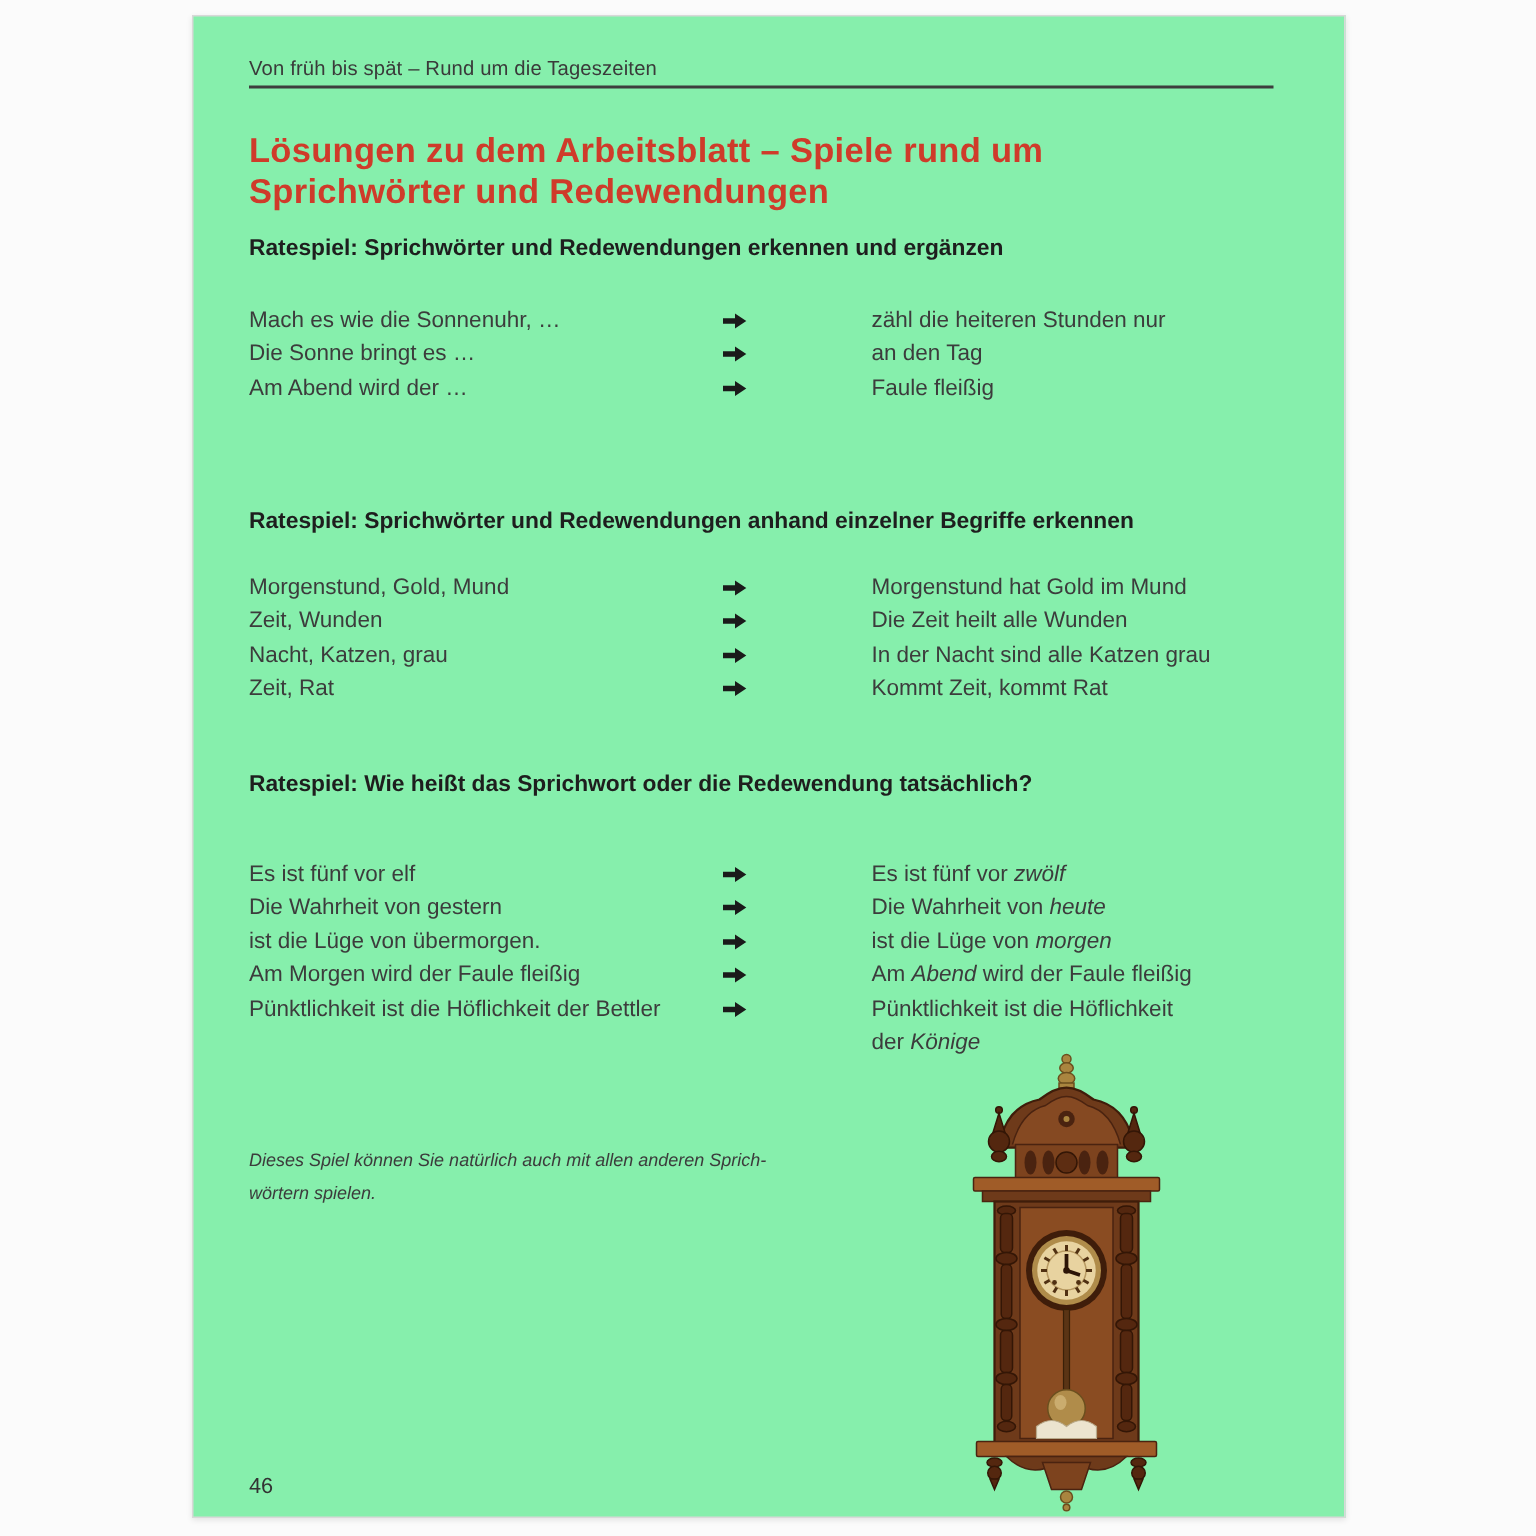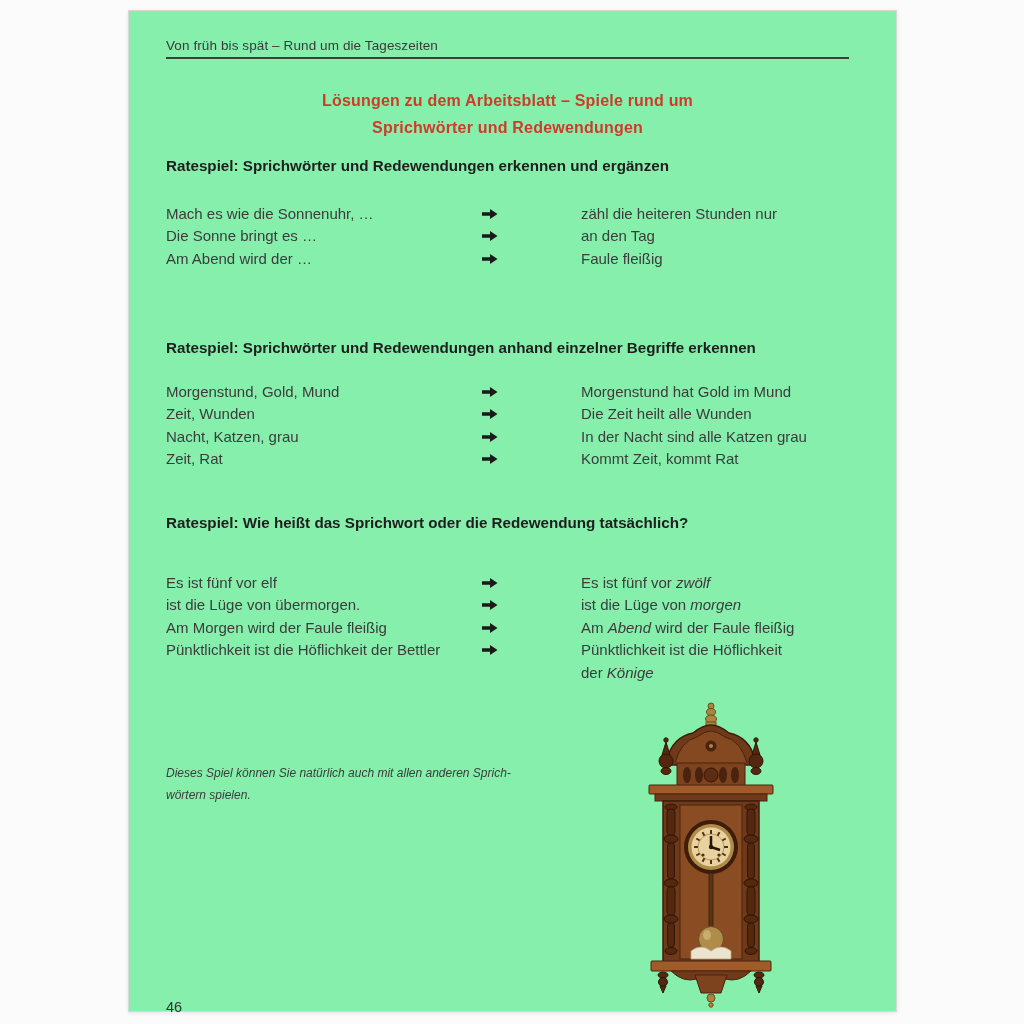--- a/index.html
+++ b/index.html
@@ -38,22 +38,22 @@
     top: 46px;
     width: 683px;
     height: 2px;
     background: #3d3d3d;
   }
   .doc-title {
     position: absolute;
     left: 37px;
     top: 76px;
     width: 683px;
-    text-align: center;
-    font-size: 16px;
+    text-align: left;
+    font-size: 23px;
     line-height: 27px;
     font-weight: bold;
     letter-spacing: 0.2px;
   }
   .section-heading {
     position: absolute;
     left: 37px;
     font-size: 15.2px;
     font-weight: bold;
     color: #1e1e1e;
@@ -83,21 +83,20 @@
     font-style: italic;
     line-height: 22.4px;
     color: #3c3c3c;
   }
   .page-number {
     position: absolute;
     left: 37px;
     top: 972px;
     font-size: 14.5px;
     color: #333333;
-    margin-top: 16px;
   }
   .clock {
     position: absolute;
     left: 504px;
     top: 688px;
     width: 156px;
     height: 312px;
   }
 </style>
 </head>
@@ -187,20 +186,29 @@
   <div class="section-heading" style="top:503px">Ratespiel: Wie heißt das Sprichwort oder die Redewendung tatsächlich?</div>
   <div class="rows" style="top:561px">
     <div class="prow">
       <span class="pl">Es ist fünf vor elf</span>
       <span class="pa">
           <svg width="16" height="12" viewBox="0 0 14 10">
             <path d="M0 3.4 H7 V0.6 L13.6 5 L7 9.4 V6.6 H0 Z" fill="#1a1a1a"></path>
           </svg>
         </span>
       <span class="pr"><span>Es ist fünf vor </span><em>zwölf</em><span></span></span>
+    </div>
+    <div class="prow">
+      <span class="pl">Die Wahrheit von gestern</span>
+      <span class="pa">
+          <svg width="16" height="12" viewBox="0 0 14 10">
+            <path d="M0 3.4 H7 V0.6 L13.6 5 L7 9.4 V6.6 H0 Z" fill="#1a1a1a"></path>
+          </svg>
+        </span>
+      <span class="pr"><span>Die Wahrheit von </span><em>heute</em><span></span></span>
     </div>
     <div class="prow">
       <span class="pl">ist die Lüge von übermorgen.</span>
       <span class="pa">
           <svg width="16" height="12" viewBox="0 0 14 10">
             <path d="M0 3.4 H7 V0.6 L13.6 5 L7 9.4 V6.6 H0 Z" fill="#1a1a1a"></path>
           </svg>
         </span>
       <span class="pr"><span>ist die Lüge von </span><em>morgen</em><span></span></span>
     </div>

